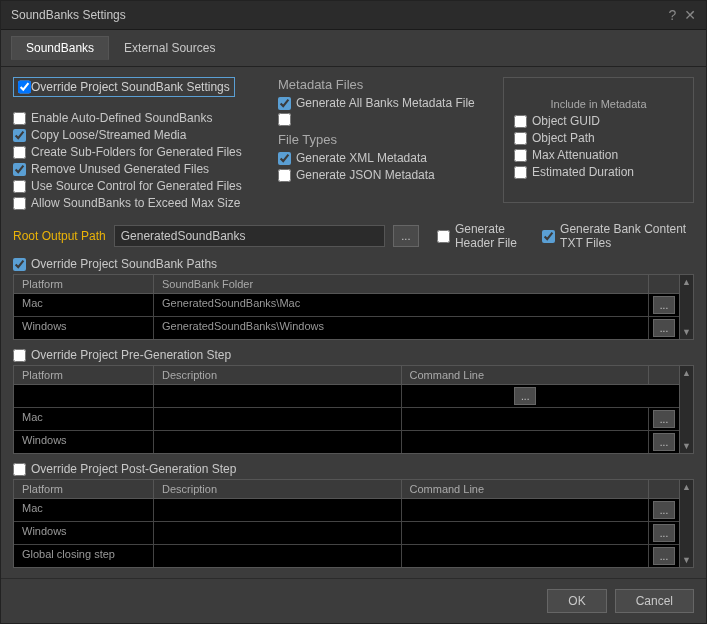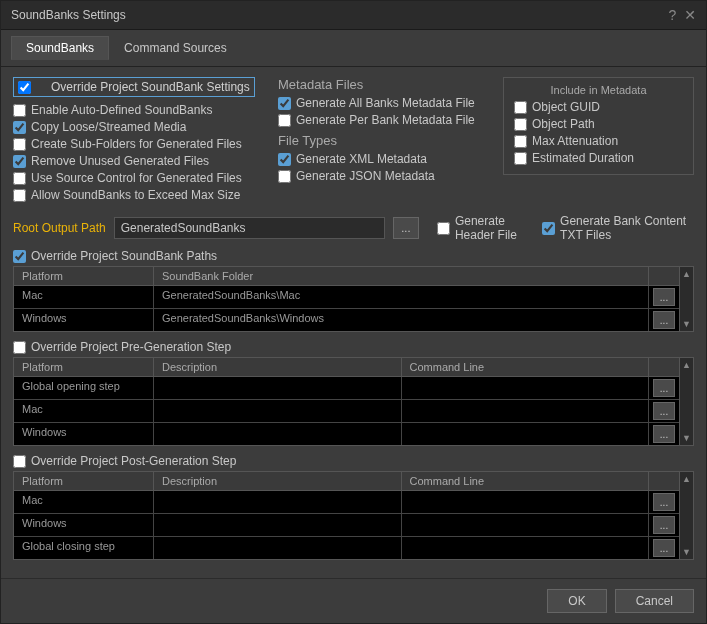--- a/index.html
+++ b/index.html
@@ -9,42 +9,42 @@
     .title-bar-left { display: flex; align-items: center; gap: 6px; color: #c8c8c8; font-size: 12px; }
     .title-bar-right { display: flex; align-items: center; gap: 8px; }
     .title-icon { color: #888; cursor: pointer; font-size: 14px; }
     .tab-bar { display: flex; background: #3c3c3c; border-bottom: 1px solid #222; padding: 6px 10px; padding-top: 6px; }
     .tab { padding: 4px 14px; cursor: pointer; font-size: 12px; color: #c8c8c8; border: 1px solid transparent; background: transparent; }
     .tab.active { background: #4a4a4a; border: 1px solid #555; border-bottom: 1px solid #4a4a4a; color: #fff; }
     .content { padding: 10px 12px; flex: 1; overflow: auto; }
     .checkbox-row { display: flex; align-items: center; gap: 5px; margin: 3px 0; color: #c8c8c8; }
     .checkbox-row input[type="checkbox"] { width: 13px; height: 13px; accent-color: #5a9fd4; cursor: pointer; }
     .section-label { color: #aaa; margin-bottom: 4px; font-size: 13px; }
-    .override-box { border: 1px solid #5a9fd4; background: #3c3c3c; padding: 2px 4px; display: inline-flex; align-items: center; gap: 20px; margin-bottom: 2px; }
+    .override-box { border: 1px solid #5a9fd4; background: #3c3c3c; padding: 2px 4px; display: inline-flex; gap: 0; margin-bottom: 10px; }
     .root-label { color: #eab308; font-size: 12px; white-space: nowrap; }
     .path-input { background: #2b2b2b; border: 1px solid #555; color: #c8c8c8; padding: 2px 6px; font-size: 12px; height: 22px; flex: 1; }
     .browse-btn { background: #4a4a4a; border: 1px solid #666; color: #c8c8c8; width: 26px; height: 22px; cursor: pointer; display: flex; align-items: center; justify-content: center; font-size: 11px; }
     .table-head { display: grid; background: #3a3a3a; border-bottom: 1px solid #555; }
     .table-head-cell { padding: 3px 8px; color: #aaa; font-size: 11px; border-right: 1px solid #555; }
     .table-head-cell:last-child { border-right: none; }
     .table-row-item { display: grid; border-bottom: 1px solid #444; }
     .table-row-item:last-child { border-bottom: none; }
     .table-cell { padding: 3px 8px; color: #999; font-size: 11px; border-right: 1px solid #444; overflow: hidden; }
     .table-cell:last-child { border-right: none; }
     .table-btn-cell { display: flex; align-items: center; justify-content: center; padding: 2px; }
     .small-btn { background: #4a4a4a; border: 1px solid #666; color: #c8c8c8; width: 22px; height: 18px; cursor: pointer; display: flex; align-items: center; justify-content: center; font-size: 10px; }
     .scrollbar-col { width: 14px; background: #2b2b2b; border-left: 1px solid #555; display: flex; flex-direction: column; align-items: center; }
     .scroll-arrow { color: #888; font-size: 9px; cursor: pointer; padding: 2px; }
     .table-with-scroll { display: flex; border: 1px solid #555; }
     .table-inner { flex: 1; background: #000000; }
     .override-section { margin-top: 8px; }
     .footer { display: flex; justify-content: flex-end; gap: 8px; padding: 10px 12px; border-top: 1px solid #2b2b2b; background: #3c3c3c; }
     .btn { padding: 4px 20px; font-size: 12px; cursor: pointer; border: 1px solid #666; background: #4a4a4a; color: #c8c8c8; }
     .btn-ok { background: #4a4a4a; }
-    .include-meta { border: 1px solid #555; padding: 6px 10px; background: #3a3a3a; }
+    .include-meta { border: 1px solid #555; padding: 20px 10px; background: #3a3a3a; }
     .include-meta-title { color: #aaa; font-size: 11px; margin-bottom: 4px; text-align: center; }
     
     .sb-grid { grid-template-columns: 140px 1fr 30px; }
   </style>
 </head>
 <body>
 
 <div class="dialog">
 
   <div class="title-bar">
@@ -55,21 +55,21 @@
       <span class="title-icon">?</span>
       <span class="title-icon">✕</span>
     </div>
   </div>
 
   <div class="tab-bar">
     <div class="tab active">
       <span>SoundBanks</span>
     </div>
     <div class="tab">
-      <span>Command Sources</span>
+      <span>External Sources</span>
     </div>
   </div>
 
   <div class="content">
 
     <div style="display:flex; gap: 10px; margin-bottom: 6px;">
 
       <div style="flex: 0 0 255px;">
         <div class="override-box">
           <input type="checkbox" checked="" style="">
@@ -104,21 +104,20 @@
       </div>
 
       <div style="flex: 0 0 215px;">
         <div class="section-label">Metadata Files</div>
         <div class="checkbox-row">
           <input type="checkbox" checked="" style="">
           <span>Generate All Banks Metadata File</span>
         </div>
         <div class="checkbox-row">
           <input type="checkbox" style="">
-          <span>Generate Per Bank Metadata File</span>
         </div>
         <div style="margin-top: 6px;">
           <div class="section-label">File Types</div>
           <div class="checkbox-row">
             <input type="checkbox" checked="" style="">
             <span>Generate XML Metadata</span>
           </div>
           <div class="checkbox-row">
             <input type="checkbox" style="">
             <span>Generate JSON Metadata</span>
@@ -207,21 +206,20 @@
       </div>
       <div class="table-with-scroll" style="margin-top: 2px;">
         <div class="table-inner">
           <div class="table-head" style="display:grid; grid-template-columns: 140px 1fr 1fr 30px;">
             <div class="table-head-cell">Platform</div>
             <div class="table-head-cell">Description</div>
             <div class="table-head-cell">Command Line</div>
             <div class="table-head-cell"></div>
           </div>
           <div class="table-row-item" style="grid-template-columns: 140px 1fr 1fr 30px;">
-            <div class="table-cell">Global opening step</div>
             <div class="table-cell"></div>
             <div class="table-cell"></div>
             <div class="table-cell table-btn-cell">
               <button class="small-btn">...</button>
             </div>
           </div>
           <div class="table-row-item" style="grid-template-columns: 140px 1fr 1fr 30px;">
             <div class="table-cell">Mac</div>
             <div class="table-cell"></div>
             <div class="table-cell"></div>

